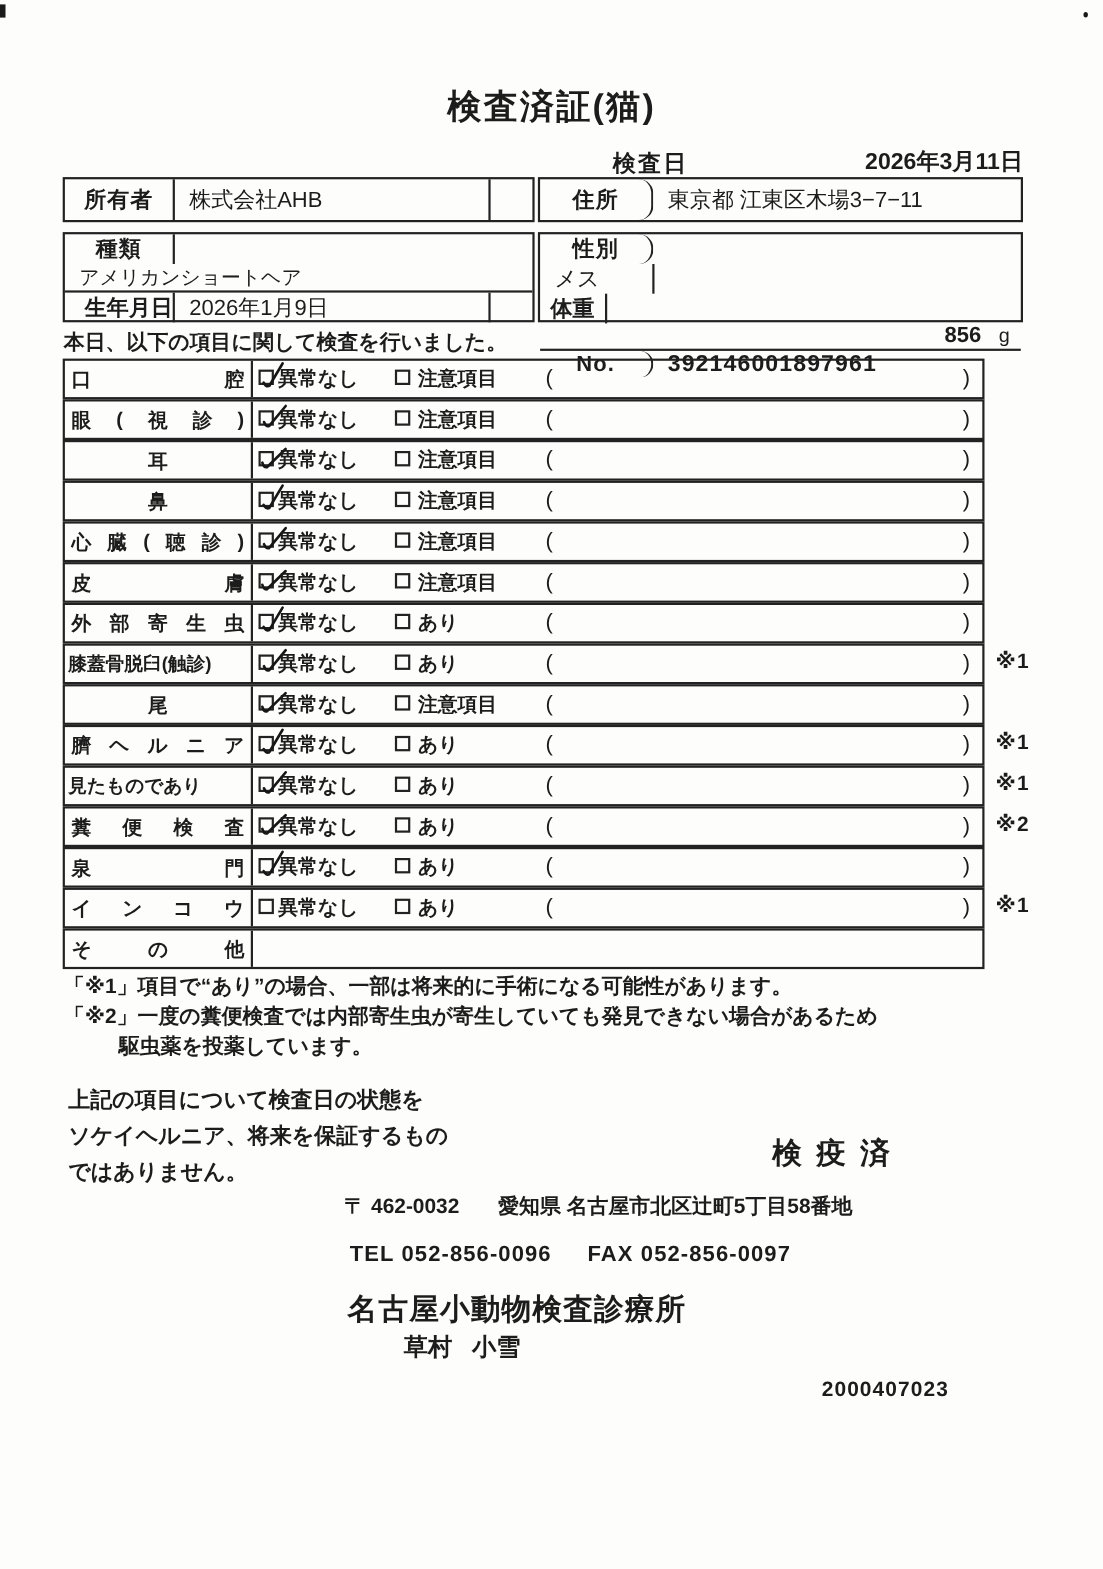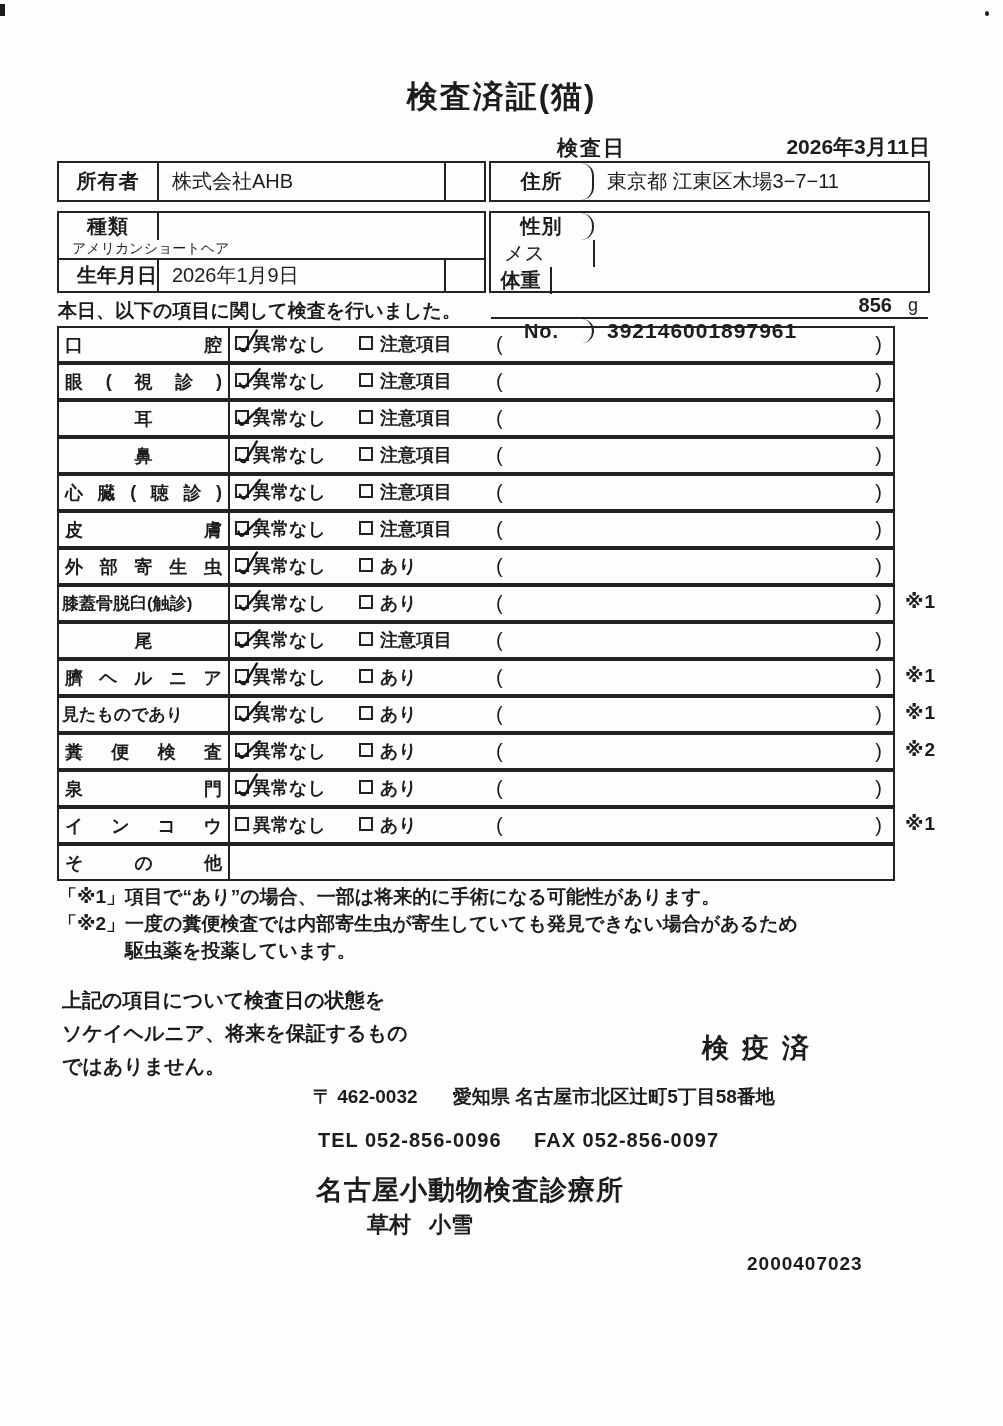--- a/index.html
+++ b/index.html
@@ -68,21 +68,21 @@
   .check path { stroke:#161616; stroke-width:2.2; fill:none; stroke-linecap:round; }
   .v0 { transform:rotate(-4deg); }
   .v1 { transform:rotate(5deg) translateX(1px); }
   .v2 { transform:rotate(11deg) translateY(1px); }
   .row-note {
     position:absolute; left:848px; top:5px; font-size:19px; font-weight:bold; letter-spacing:1px;
   }
 
   .footnote1 { top:884px; left:58px; font-size:19px; font-weight:bold; }
   .footnote2 { top:911px; left:58px; font-size:19px; font-weight:bold; }
-  .footnote3 { top:938px; left:125px; font-size:19px; font-weight:bold; }
+  .footnote3 { top:938px; left:108px; font-size:19px; font-weight:bold; }
 
   .statement { top:984px; left:62px; font-size:20px; font-weight:bold; line-height:33px; }
   .stamp { top:1030px; left:702px; font-size:27px; font-weight:bold; letter-spacing:13px; }
 
   .addr-line { top:1084px; left:313px; font-size:19px; font-weight:600; }
   .addr-line .addr2 { margin-left:30px; font-weight:bold; }
   .tel-line { top:1129px; left:318px; font-size:20px; font-weight:600; letter-spacing:1px; }
   .tel-line .fax { margin-left:26px; }
   .clinic-name { top:1172px; left:316px; font-size:27px; font-weight:bold; letter-spacing:1px; }
   .examiner { top:1210px; left:367px; font-size:22px; font-weight:bold; word-spacing:12px; }
@@ -111,21 +111,21 @@
     <div class="hcell spacer-cell bL"></div>
   </div>
   <div class="abs hbox owner-right">
     <div class="hcell lab w81 bR">住所</div>
     <div class="hcell grow padL">東京都 江東区木場3−7−11</div>
   </div>
 
   <div class="abs hbox pet-left">
     <div class="hrow bB">
       <div class="hcell lab w100 bR">種類</div>
-      <div class="hcell grow padL" style="font-size:14px;">アメリカンショートヘア</div>
+      <div class="hcell grow padL" style="font-size:18px;">アメリカンショートヘア</div>
       <div class="hcell spacer-cell bL"></div>
     </div>
     <div class="hrow">
       <div class="hcell lab w100 bR" style="letter-spacing:0;padding-left:18px;">生年月日</div>
       <div class="hcell grow padL">2026年1月9日</div>
       <div class="hcell spacer-cell bL"></div>
     </div>
   </div>
 
   <div class="abs hbox pet-right">

